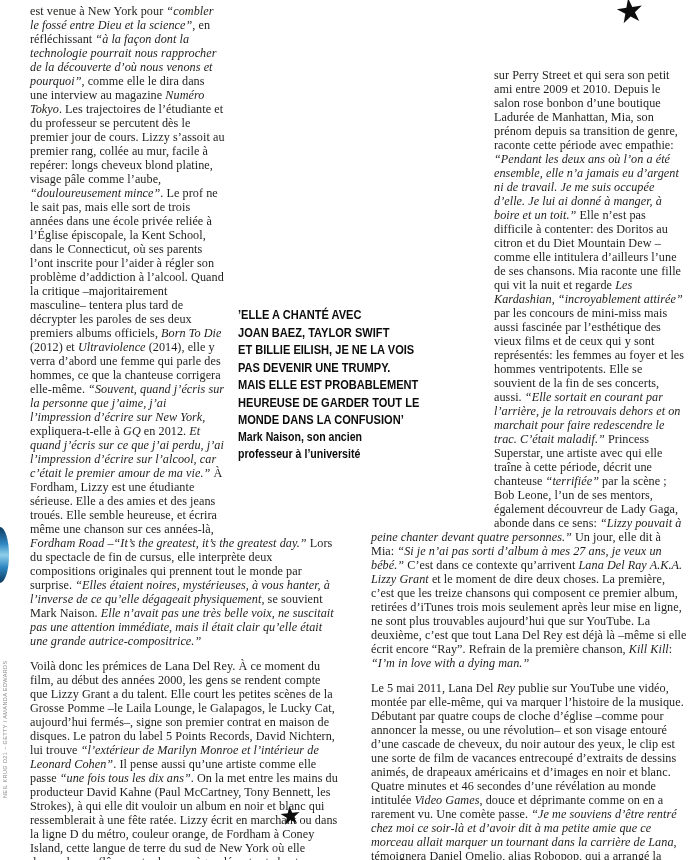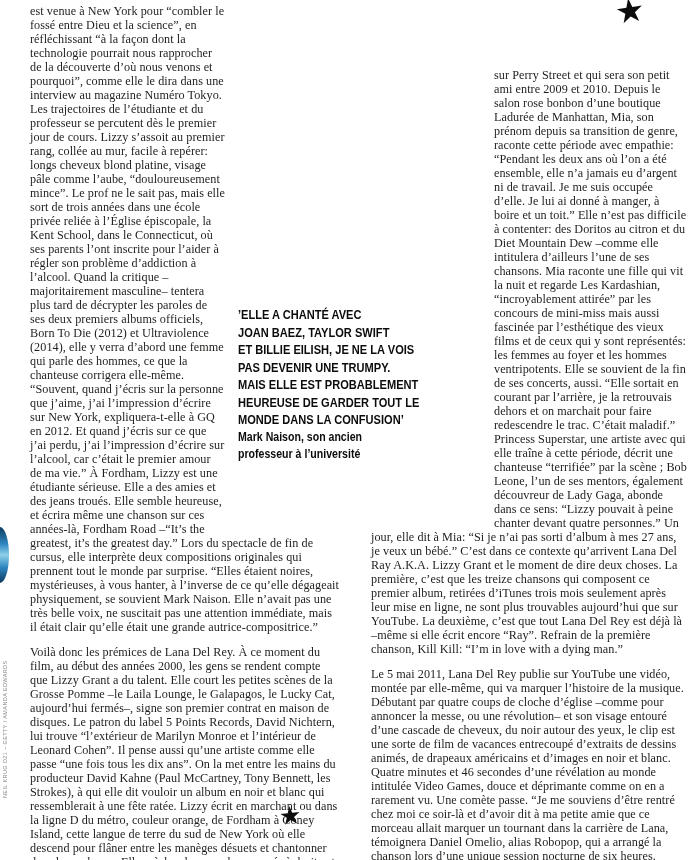--- a/index.html
+++ b/index.html
@@ -4,21 +4,21 @@
 <style>
   html,body { margin:0; padding:0; background:#e9e9e9; }
   .page {
     position:relative; width:693px; height:860px; background:#ffffff;
     overflow:hidden; font-family:"Liberation Serif", serif; color:#1e1e1c;
   }
   .col { position:absolute; font-size:12.2px; line-height:14px; letter-spacing:0.05px; }
   .col-left  { left:30px;  top:4px;  width:311px; }
   .col-right { left:371px; top:68px; width:316px; }
   .para { margin:0 0 11px 0; }
-  .it { }
+  .it { font-style:italic; }
   
   .cutout-right { float:right; width:116px; height:280px; margin-top:252px; }
   .cutout-left  { float:left;  width:123px; height:266px; margin-top:196px; }
 
   .pull-quote {
     position:absolute; left:238px; top:306px; width:220px;
     font-family:"Liberation Sans", sans-serif; font-weight:bold;
     transform:scaleX(0.84); transform-origin:left top; color:#0c0c0c;
   }
   .pq-lines .pq-line { font-size:13.2px; line-height:17.5px; white-space:nowrap; }

